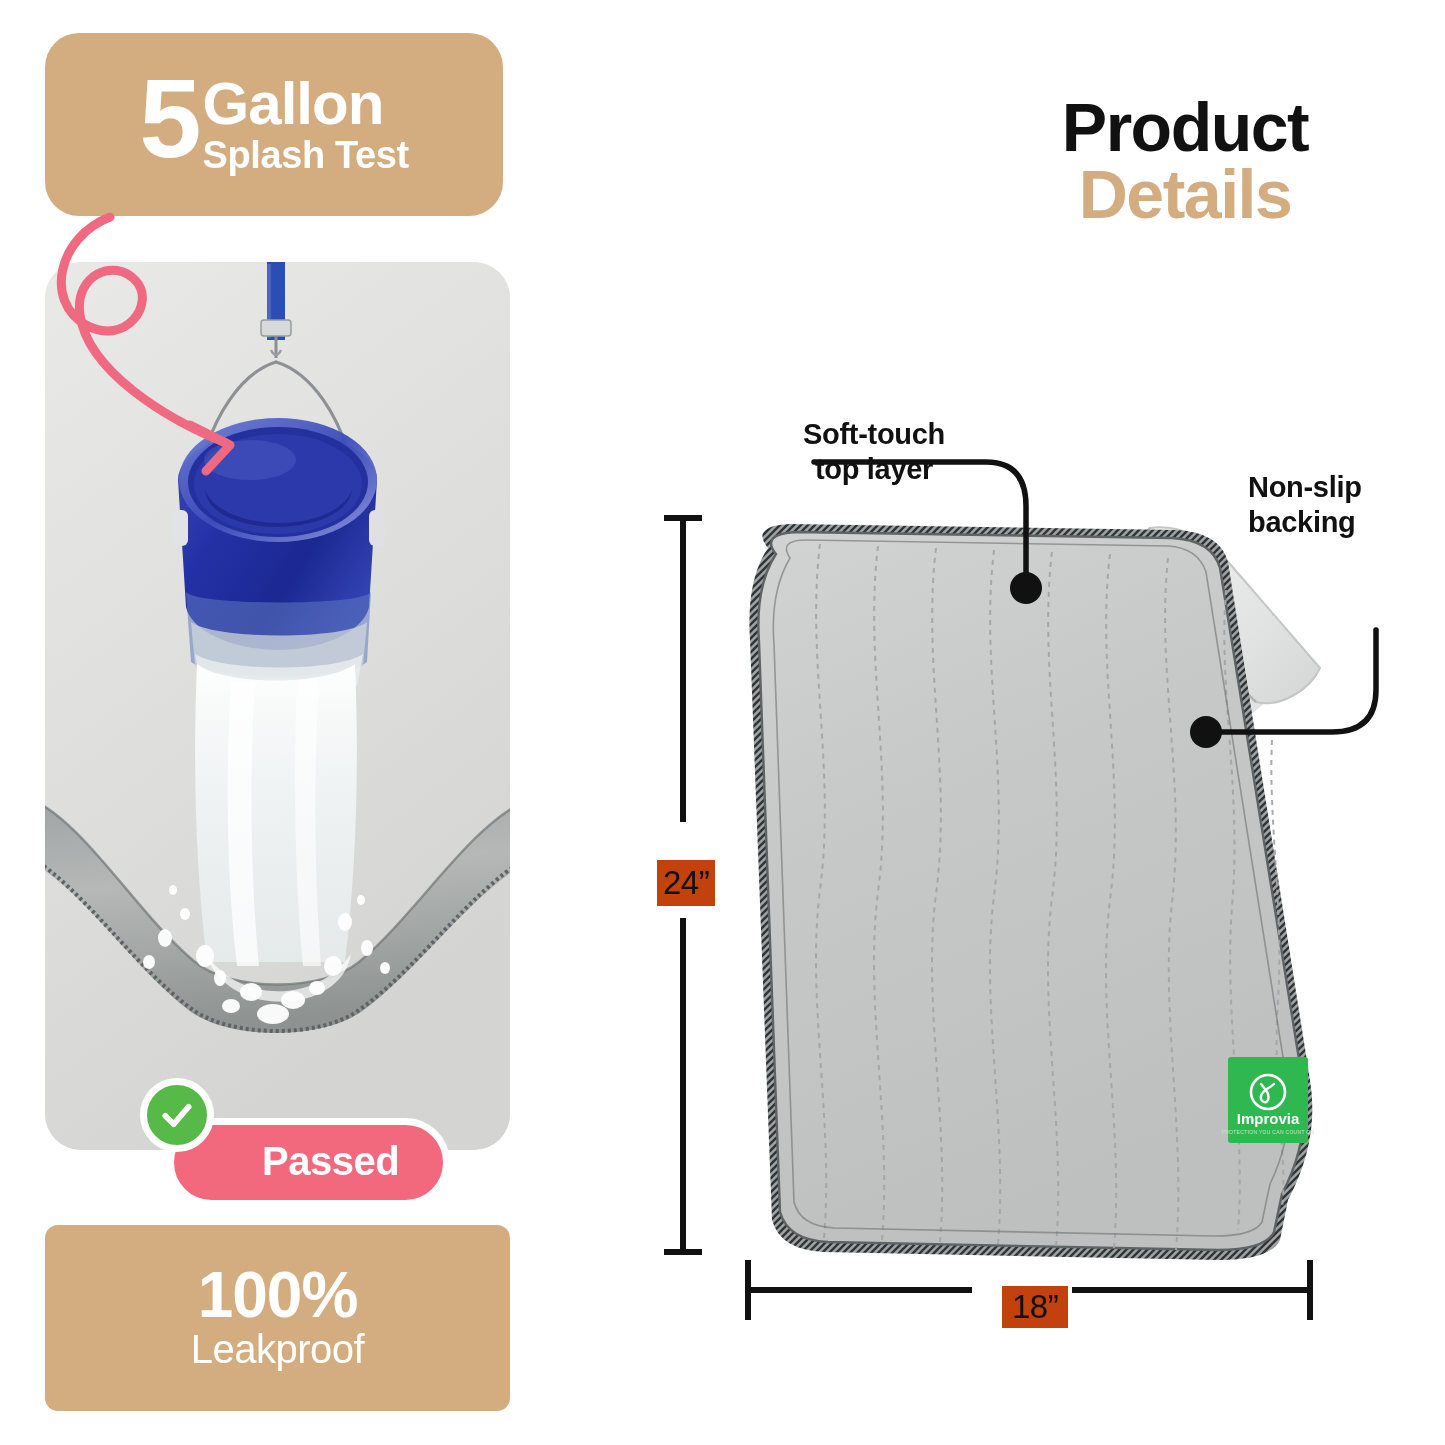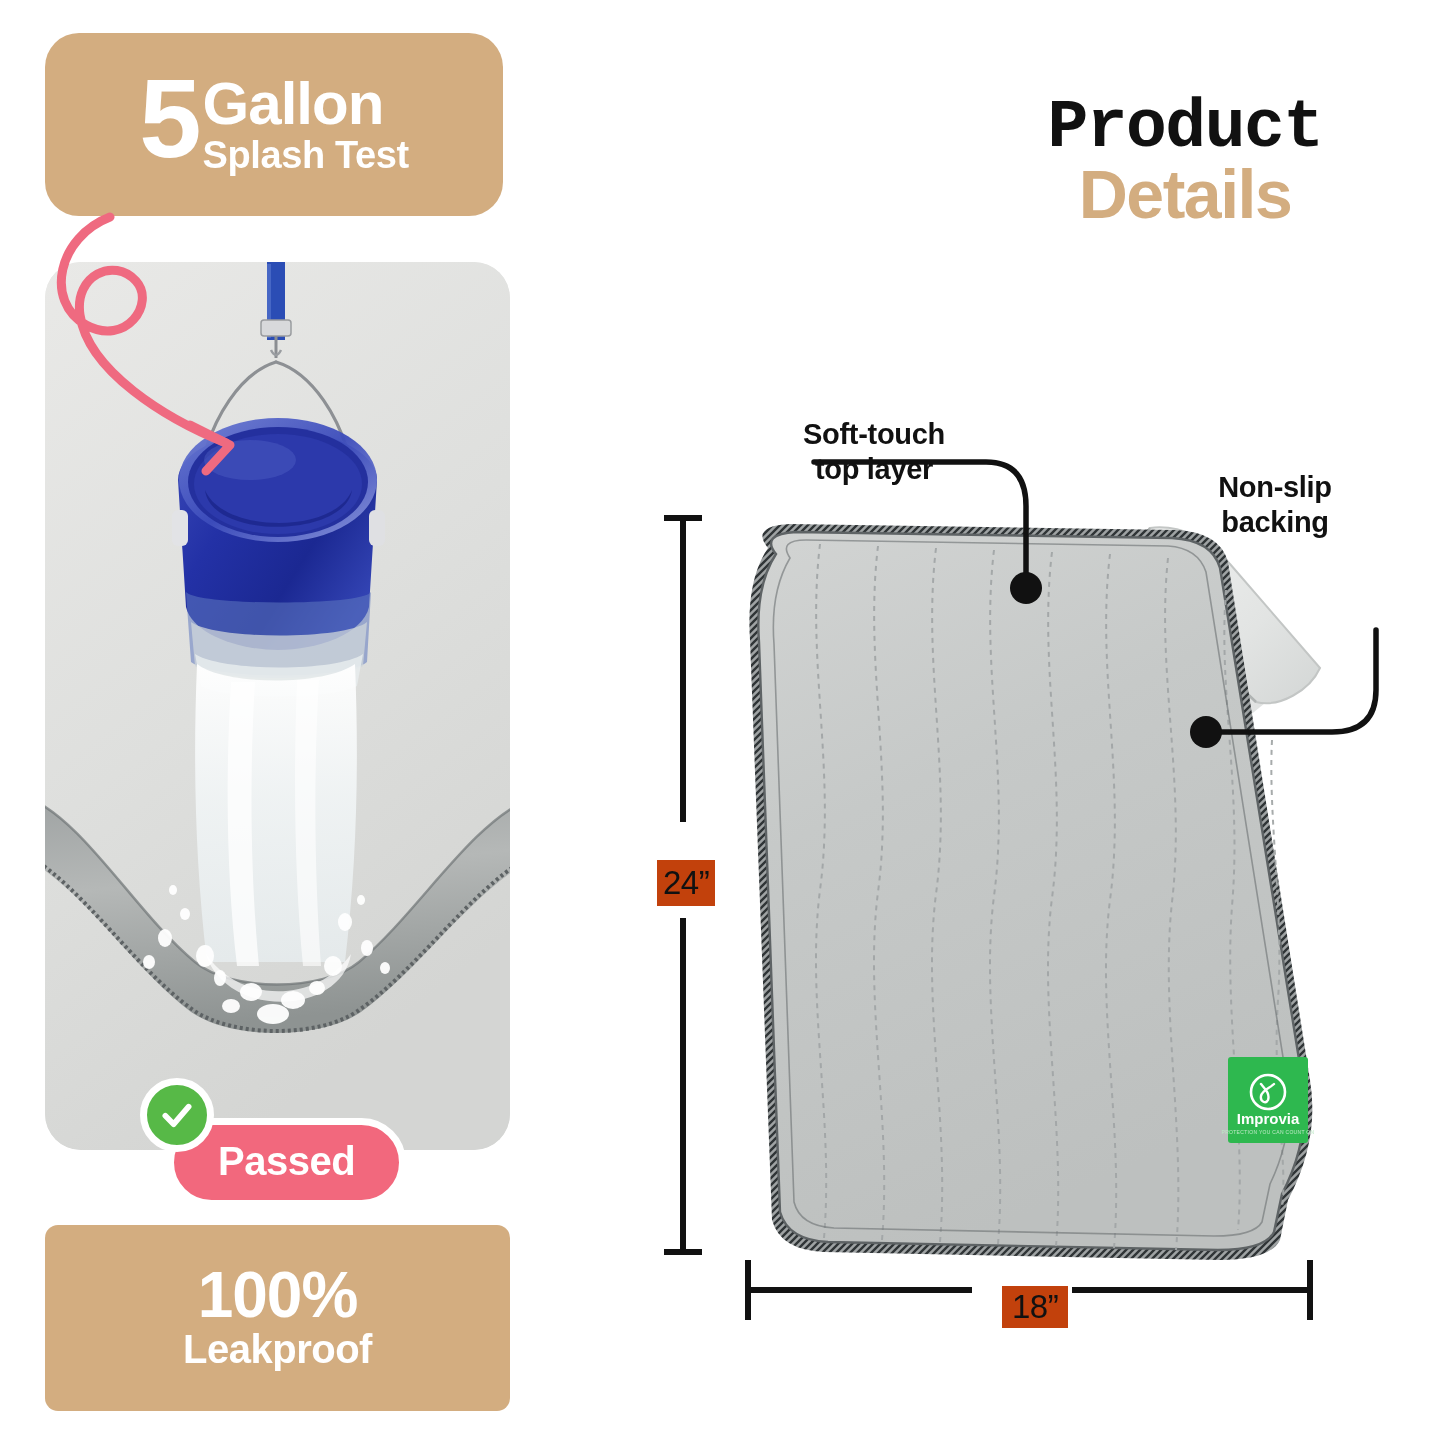--- a/index.html
+++ b/index.html
@@ -58,42 +58,42 @@
     z-index:3;
   }
   #passed-pill {
     position:absolute; left:27px; top:40px;
     padding:14px 44px 16px 44px;
     background:var(--pink,#f2687d);
     border:7px solid #ffffff;
     border-radius:46px;
     z-index:2;
   }
-  #passed-label { color:#fff; font-size:40px; font-weight:700; letter-spacing:-0.5px; white-space:nowrap; }
+  #passed-label { color:#fff; font-size:40px; font-weight:700; letter-spacing:-0.5px; white-space:nowrap;margin-left:44px; }
 
   #leakproof-badge {
     position:absolute; left:45px; top:1225px; width:465px; height:186px;
     background:var(--tan,#d3ad80);
     border-radius:13px;
     display:flex; flex-direction:column; align-items:center; justify-content:center;
     z-index:5;
   }
   #leakproof-pct { color:#fff; font-size:64px; font-weight:700; line-height:1.0; letter-spacing:-1px; }
-  #leakproof-word { color:#fff; font-size:40px; font-weight:700; line-height:1.2; letter-spacing:-0.5px; margin-top:-2px; }
+  #leakproof-word { color:#fff; font-size:40px; font-weight:400; line-height:1.2; letter-spacing:-0.5px; margin-top:-2px; }
 
   
   #product-details-title {
     position:absolute; left:1020px; top:95px; width:330px; text-align:center; z-index:4;
   }
-  #pd-line1 { display:block; color:#111111; font-size:68px; font-weight:700; line-height:0.96; letter-spacing:-1.5px;font-family:Liberation Mono, monospace; }
+  #pd-line1 { display:block; color:#111111; font-size:68px; font-weight:700; line-height:0.96; letter-spacing:-1.5px; }
   #pd-line2 { display:block; color:var(--tan,#d3ad80); font-size:68px; font-weight:700; line-height:1.0; letter-spacing:-1.5px; }
 
   .callout-text { position:absolute; z-index:9; color:#111111; font-size:29px; font-weight:700; line-height:1.22; letter-spacing:-0.3px; }
   #callout-soft { left:784px; top:417px; text-align:center; width:180px; }
-  #callout-nonslip { left:1200px; top:470px; text-align:center; width:150px; }
+  #callout-nonslip { left:1248px; top:470px; text-align:left; width:150px; }
 
   #diagram-svg { position:absolute; left:620px; top:440px; width:790px; height:930px; z-index:3; }
 
   .dim-label { position:absolute; z-index:6; color:#111111; font-weight:400; font-size:33px; letter-spacing:-0.5px; background:#c2410c; }
   #dim-v-label { left:657px; top:860px; padding:4px 6px; }
   #dim-h-label { left:1002px; top:1286px; padding:2px 10px; }
 </style>
 </head>
 <body>
 

